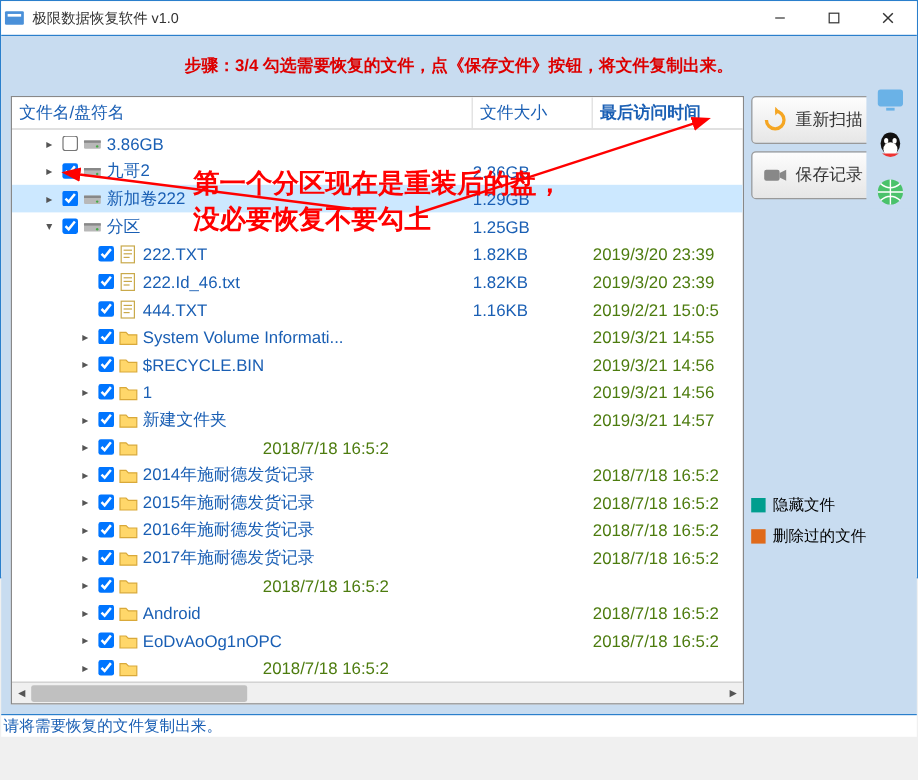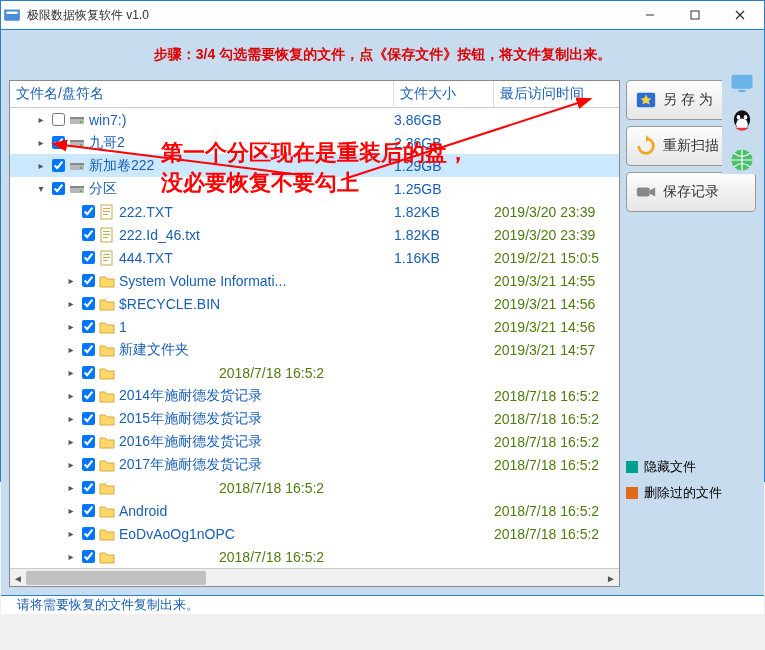--- a/index.html
+++ b/index.html
@@ -11,21 +11,21 @@
 .win-btns { display: flex; }
 .win-btn { width: 45px; height: 28px; display: flex; align-items: center; justify-content: center; cursor: pointer; }
 .content { flex: 1; display: flex; flex-direction: column; background: #c8dcf0; padding: 0; position: relative; }
 .instruction { height: 50px; display: flex; align-items: center; justify-content: center; font-size: 14px; color: #d00; font-weight: bold; }
 .main-area { flex: 1; display: flex; padding: 0 8px 8px 8px; gap: 6px; }
 .file-panel { flex: 1; background: #fff; border: 1px solid #888; display: flex; flex-direction: column; overflow: hidden; }
 .file-header { display: flex; background: #fff; border-bottom: 1px solid #ccc; }
 .fh-col { padding: 4px 6px; font-size: 14px; color: #1a5fb4; border-right: 1px solid #ddd; }
 .fh-name { flex: 1; }
 .fh-size { width: 100px; }
-.fh-time { width: 125px; border-right: none; }
+.fh-time { width: 125px; border-right: none; font-weight: bold; }
 .file-list { flex: 1; overflow: auto; font-size: 14px; }
 .file-row { display: flex; align-items: center; height: 23px; padding-left: 4px; white-space: nowrap; }
 .file-row.selected { background: #cce8ff; }
 .indent { display: inline-block; }
 .expander { width: 14px; height: 14px; display: inline-flex; align-items: center; justify-content: center; cursor: pointer; color: #555; font-size: 10px;}
 .chk { width: 13px; height: 13px; margin: 0 4px; cursor: pointer; }
 .fi-icon { width: 16px; height: 16px; margin-right: 4px; display: inline-flex; align-items: center; justify-content: center; }
 .name { flex: 1; color: #1a5fb4; overflow: hidden; text-overflow: ellipsis; }
 .size { width: 100px; color: #1a5fb4; }
 .time { width: 125px; color: #4d7c0f; }
@@ -33,21 +33,21 @@
 .hscroll-thumb { position: absolute; left: 16px; top: 2px; width: 180px; height: 14px; background: #c0c0c0; border-radius: 2px; }
 .hscroll-arrow { position: absolute; top: 0; width: 16px; height: 18px; display: flex; align-items: center; justify-content: center; font-size: 10px; color: #555; }
 .side-panel { width: 130px; display: flex; flex-direction: column; gap: 6px; }
 .side-btn { height: 40px; background: linear-gradient(#fdfdfd,#e6e6e6); border: 1px solid #999; border-radius: 4px; display: flex; align-items: center; padding: 0 8px; cursor: pointer; font-size: 14px; color: #333; position: relative; }
 .side-btn-icon { width: 22px; height: 22px; margin-right: 6px; display: inline-flex; align-items: center; justify-content: center; }
 .legend { margin-top: 240px; font-size: 13px; }
 .legend-item { display: flex; align-items: center; margin-bottom: 8px; }
 .legend-sw { width: 12px; height: 12px; margin-right: 6px; }
 .right-float { position: absolute; right: 2px; top: 32px; width: 40px; display: flex; flex-direction: column; align-items: center; gap: 10px; padding-top: 8px; background: #c8dcf0;}
 .float-icon { width: 28px; height: 28px; display: flex; align-items: center; justify-content: center; cursor: pointer; }
-.statusbar { height: 22px; background: #fff; border-top: 1px solid #2a7fcc; display: flex; align-items: center; padding: 0 16px; font-size: 13px; color: #1a5fb4; }
+.statusbar { height: 22px; background: #fff; border-top: 1px solid #2a7fcc; display: flex; align-items: center; padding: 0 2px; font-size: 13px; color: #1a5fb4; }
 .annotation { position: absolute; color: #f00; font-size: 22px; font-weight: bold; pointer-events: none; z-index: 50; }
 .arrow-svg { position: absolute; pointer-events: none; z-index: 40; }
 </style>
 </head>
 <body>
 
 <div class="window">
   <div class="titlebar">
     <span class="title-icon">
       <svg viewBox="0 0 16 16">
@@ -91,21 +91,20 @@
               <span class="indent" style="width:20px"></span>
               <span class="expander">▸</span>
               <input type="checkbox" class="chk" style="">
               <span class="fi-icon">
                 <svg width="16" height="16">
                   <rect x="1" y="5" width="14" height="7" rx="1" fill="#b8b8b8"></rect>
                   <rect x="1" y="5" width="14" height="2" fill="#888"></rect>
                   <circle cx="12" cy="10" r="1" fill="#4a4"></circle>
                 </svg>
               </span>
-              <span class="name">win7:)</span>
               <span class="size">3.86GB</span>
               <span class="time"></span>
             </div>
             <div class="file-row">
               <span class="indent" style="width:20px"></span>
               <span class="expander">▸</span>
               <input type="checkbox" class="chk" checked="" style="">
               <span class="fi-icon">
                 <svg width="16" height="16">
                   <rect x="1" y="5" width="14" height="7" rx="1" fill="#b8b8b8"></rect>
@@ -363,29 +362,20 @@
             </div>
           </div>
         <div class="hscroll">
           <div class="hscroll-arrow" style="left:0">◄</div>
           <div class="hscroll-thumb"></div>
           <div class="hscroll-arrow" style="right:0">►</div>
         </div>
       </div>
 
       <div class="side-panel">
-        <div class="side-btn">
-          <span class="side-btn-icon">
-            <svg viewBox="0 0 24 24">
-                <rect x="2" y="4" width="20" height="16" rx="2" fill="#2a6fd6"></rect>
-                <polygon points="12,6 14,10 18,10 15,13 16,17 12,15 8,17 9,13 6,10 10,10" fill="#ffd040"></polygon>
-              </svg>
-          </span>
-          <span>另 存 为</span>
-        </div>
         <div class="side-btn">
           <span class="side-btn-icon">
             <svg viewBox="0 0 24 24">
                 <path d="M12 4 A8 8 0 1 1 4 12" fill="none" stroke="#f5a623" stroke-width="3"></path>
                 <polygon points="12,0 12,8 16,4" fill="#f5a623"></polygon>
               </svg>
           </span>
           <span>重新扫描</span>
         </div>
         <div class="side-btn">

